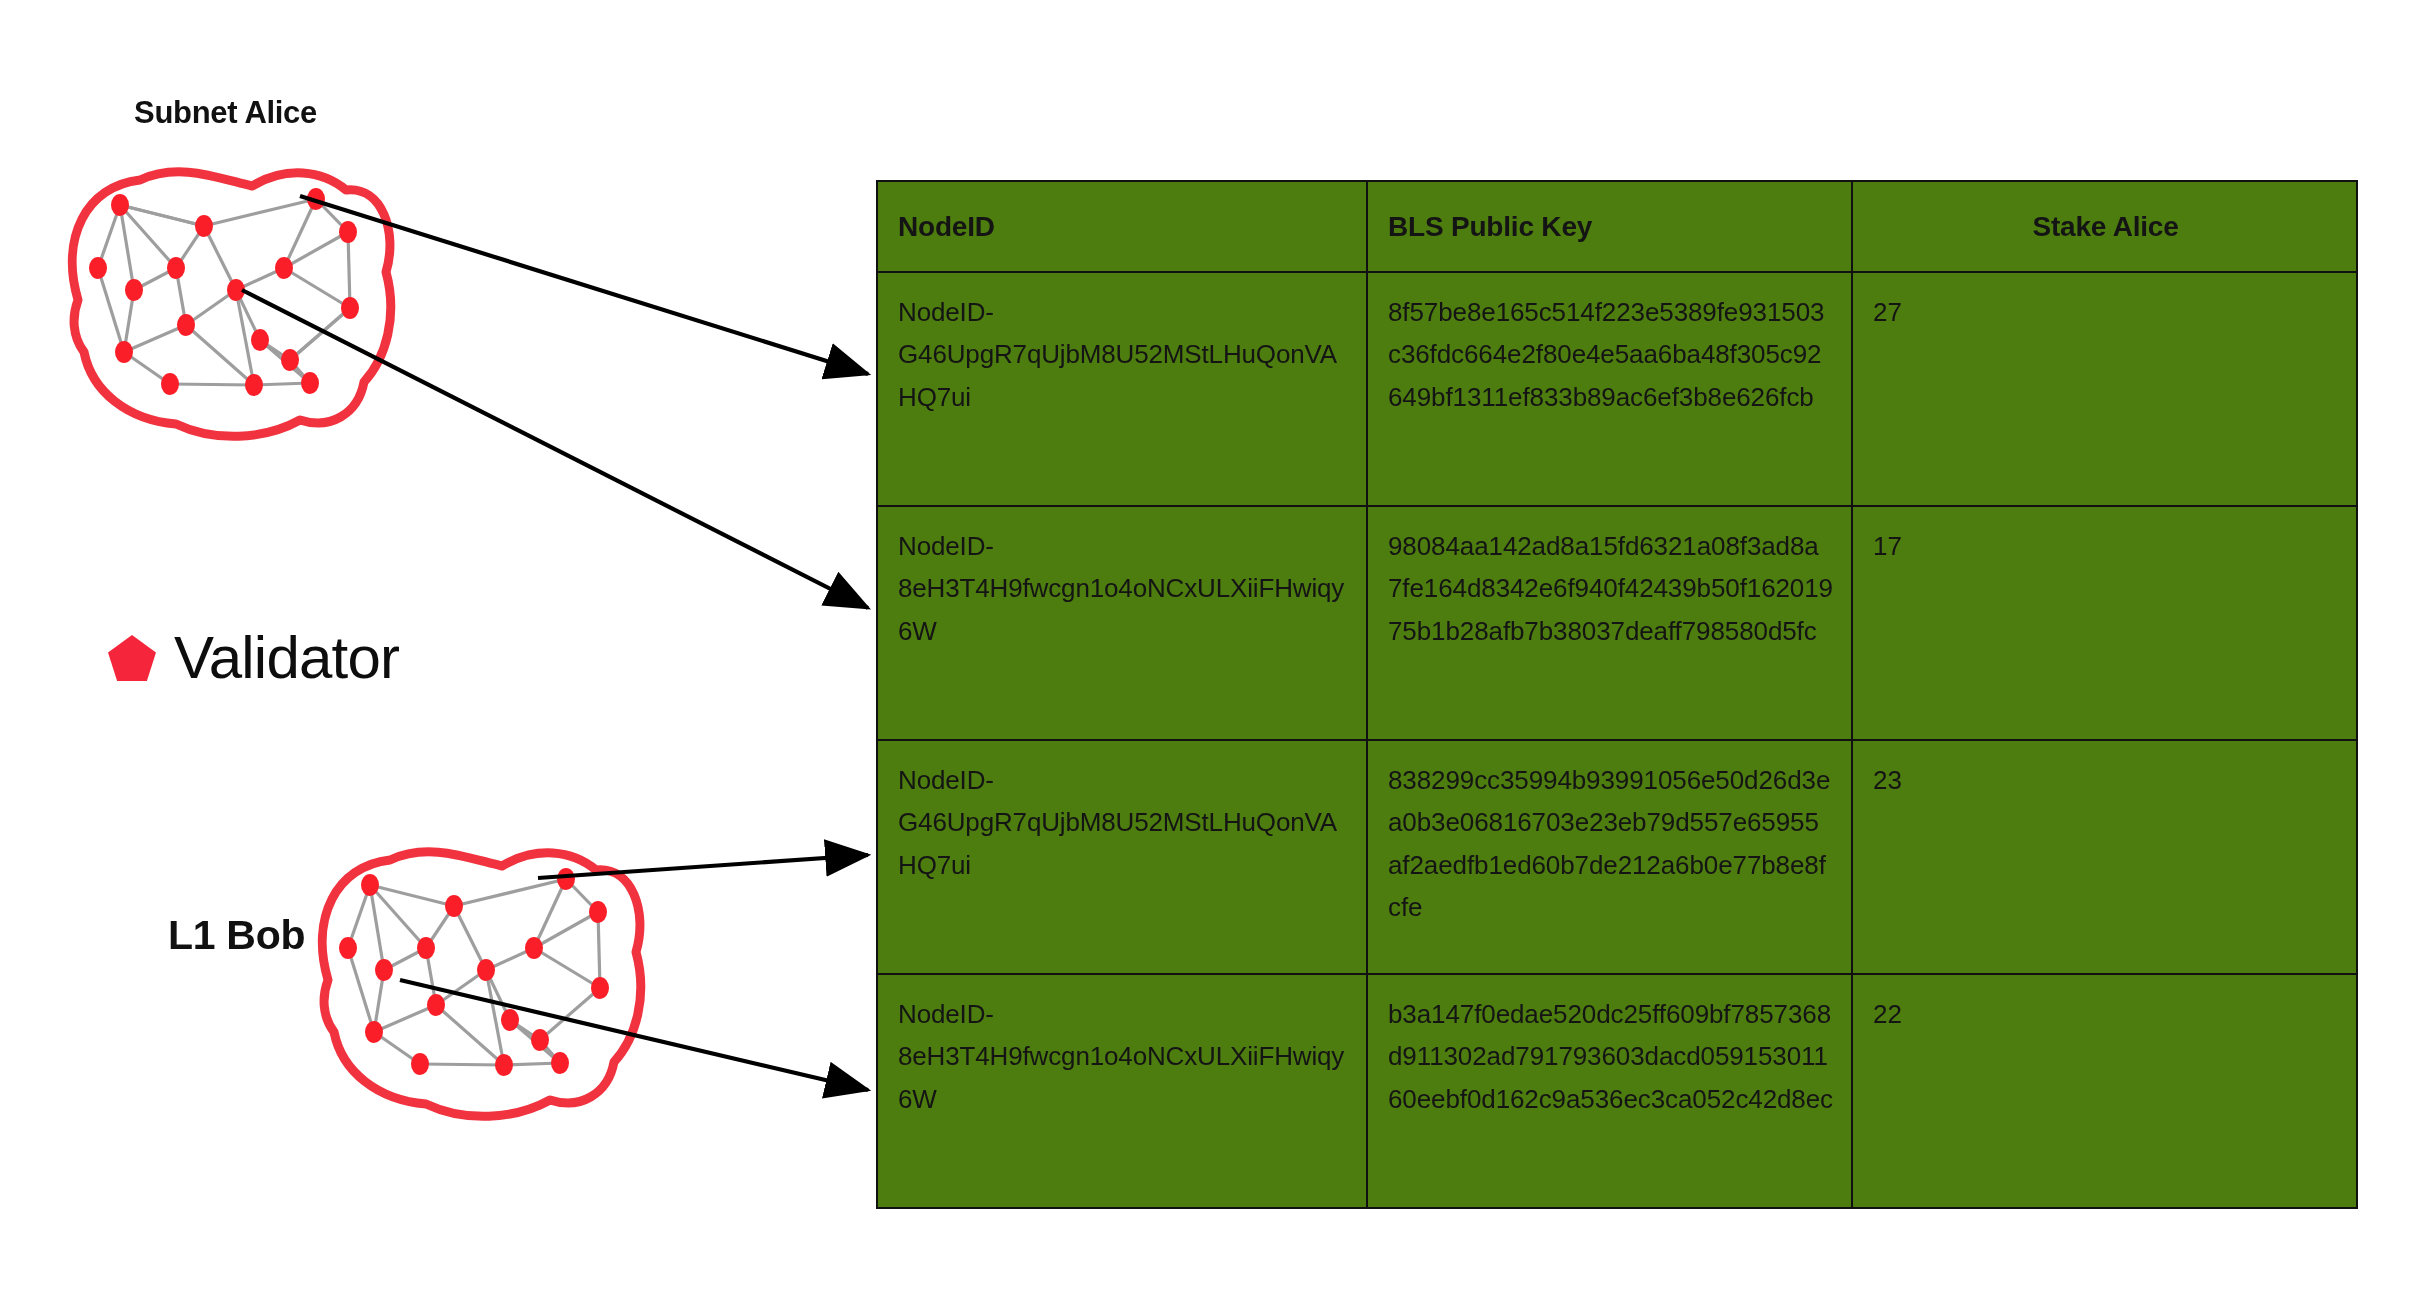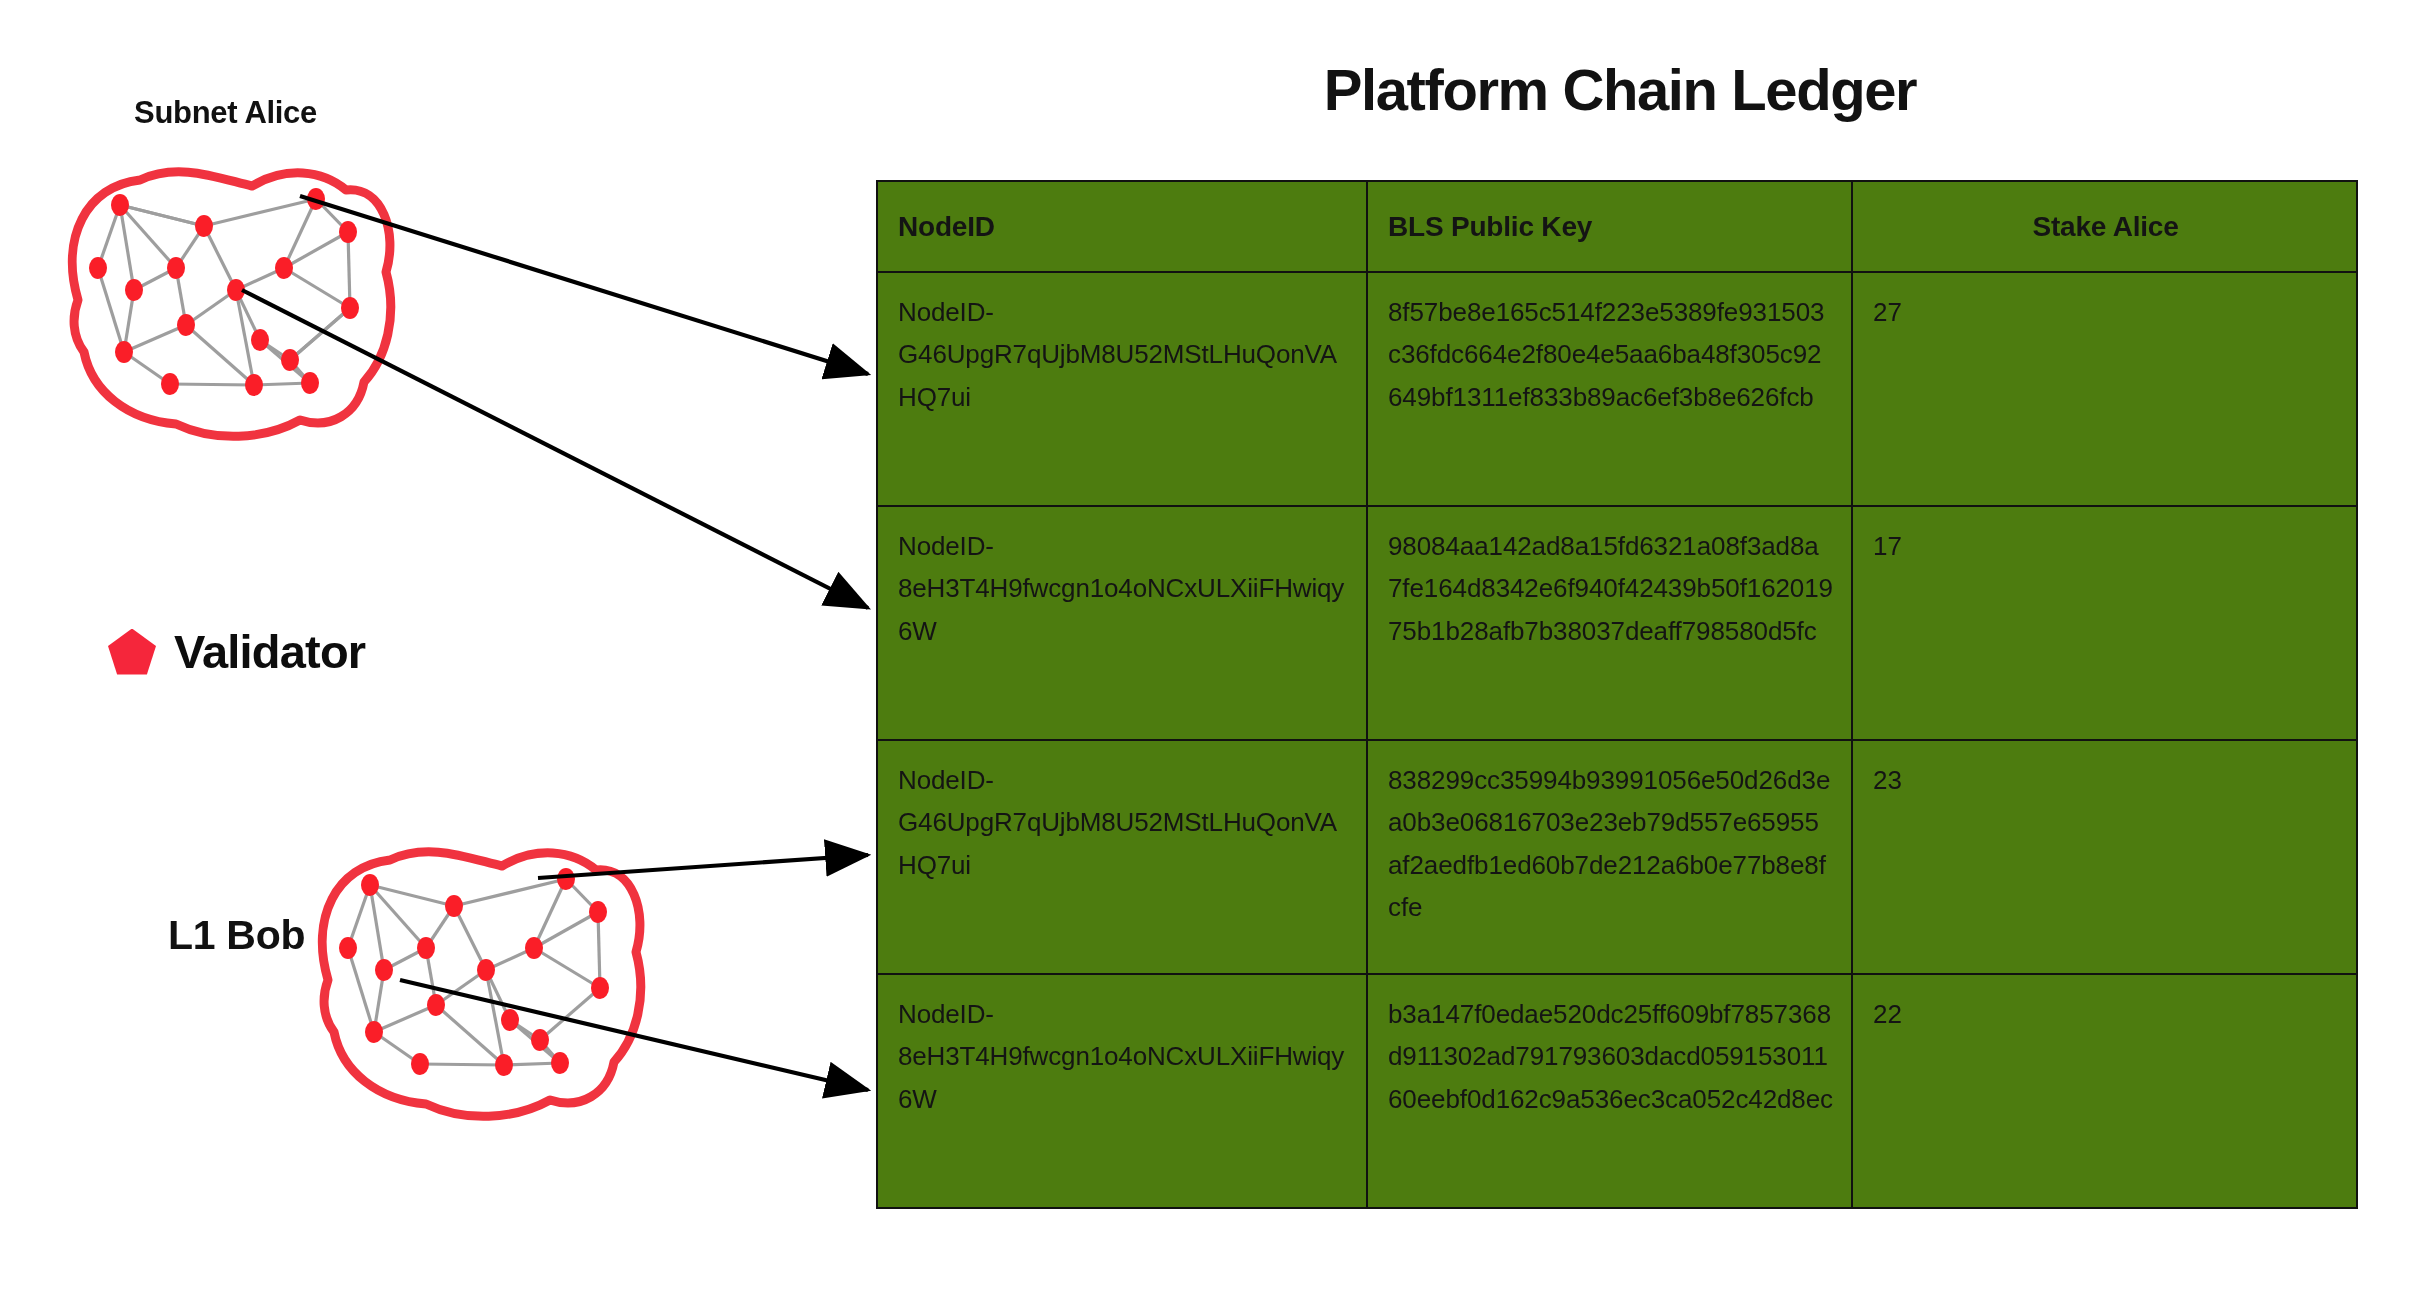--- a/index.html
+++ b/index.html
@@ -55,22 +55,22 @@
     gap: 18px;
   }
   #legend-pentagon {
     width: 48px;
     height: 46px;
     background: #F5263B;
     clip-path: polygon(50% 0%, 100% 38%, 81% 100%, 19% 100%, 0% 38%);
     flex: none;
   }
   #legend-validator-label {
-    font-size: 47px;
-    font-weight: bold;
+    font-size: 60px;
+    font-weight: normal;
     color: #0d0d0d;
     letter-spacing: -0.8px;
     line-height: 1;
   }
 
   
   #page-title {
     position: absolute;
     left: 880px;
     top: 56px;
@@ -279,21 +279,20 @@
 
   <div class="diagram-label" id="label-subnet-alice">Subnet Alice</div>
 
   <div class="diagram-label" id="label-l1-bob">L1 Bob</div>
 
   <div id="legend-validator">
     <div id="legend-pentagon"></div>
     <div id="legend-validator-label">Validator</div>
   </div>
 
-  <div id="page-title">Platform Chain Ledger</div>
 
   <table id="ledger-table">
     <colgroup>
       <col class="c-node">
         <col class="c-bls">
         <col class="c-stake">
     </colgroup>
     <thead>
       <tr>
         <th>NodeID</th>

